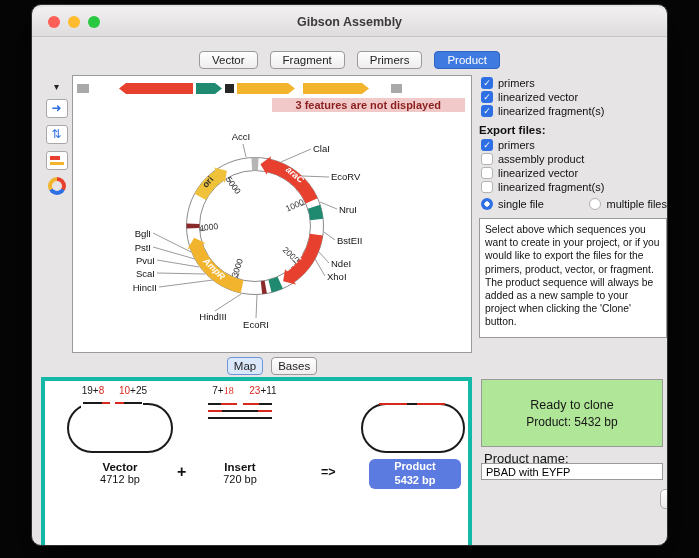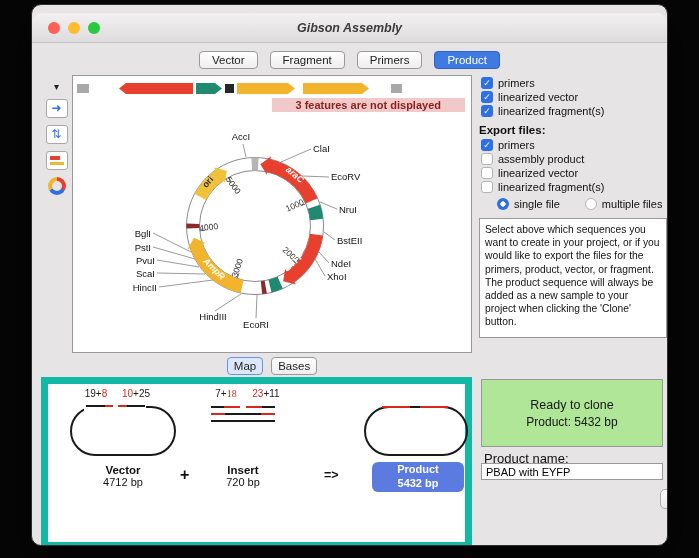--- a/index.html
+++ b/index.html
@@ -6,24 +6,23 @@
   body {
     margin: 0; width: 699px; height: 558px; background: #060606;
     font-family: "Liberation Sans", sans-serif; position: relative; overflow: hidden;
   }
   .window {
     position: absolute; left: 31px; top: 4px; width: 637px; height: 542px;
     background: #e6e4e4; border-radius: 10px; border: 1px solid #2e2e2e;
     box-shadow: 0 14px 40px rgba(0,0,0,.75); overflow: hidden;
   }
   .titlebar {
-    position: absolute; top: 8px; left: 0; right: 0; height: 30px;
+    position: absolute; top: 2px; left: 0; right: 0; height: 30px;
     background: linear-gradient(#f2f0f0, #dedcdc); border-bottom: 1px solid #c6c4c4;
     border-radius: 10px 10px 0 0;
-    font-style: italic;
   }
   .lights { position: absolute; left: 16px; top: 9px; display: flex; gap: 8px; }
   .light { width: 12px; height: 12px; border-radius: 50%; }
   .title { text-align: center; font-size: 12.5px; font-weight: bold; color: #3b3b3b; line-height: 30px; }
 
   .tab-bar { position: absolute; top: 46px; left: 0; right: 0; display: flex; justify-content: center; gap: 12px; }
   .tab {
     font-size: 11.5px; padding: 2px 12px; border: 1px solid #9a9a9a; border-radius: 4px;
     background: linear-gradient(#ffffff, #efeded); color: #222; cursor: default;
   }
@@ -58,29 +57,29 @@
     background: linear-gradient(#ffffff, #efeded); margin: 0 4px; color: #222; }
   .view-btn.selected { background: #dbe7fa; border-color: #6f94d6; }
 
   .right-panel { position: absolute; left: 447px; top: 70px; width: 188px; color: #111; }
   .panel-heading { font-size: 11.5px; font-weight: bold; margin: 0 0 3px 0; }
   .panel-heading.second { margin-top: 7px; }
   .check-row { display: flex; align-items: center; gap: 5px; font-size: 11px; margin: 2px 0 2px 2px; }
   .checkbox { width: 12px; height: 12px; border-radius: 3px; flex: none; }
   .checkbox.checked { background: #2f6fe4; color: #fff; font-size: 9px; line-height: 12px; text-align: center; }
   .checkbox.unchecked { background: #fff; border: 1px solid #b3b3b3; }
-  .radio-row { display: flex; gap: 25px; margin: 5px 0 0 18px; font-size: 11px; }
+  .radio-row { display: flex; gap: 25px; margin: 5px 0 0 2px; font-size: 11px; justify-content: space-between; }
   .radio-item { display: flex; align-items: center; gap: 5px; }
   .radio { width: 12px; height: 12px; border-radius: 50%; flex: none; }
   .radio.selected { background: radial-gradient(circle, #ffffff 0 2.4px, #2f6fe4 2.9px); }
   .radio.unselected { background: #fff; border: 1px solid #b3b3b3; }
   .help-box { margin-top: 8px; background: #fff; border: 1px solid #9a9a9a; padding: 4px 5px; font-size: 10.3px; line-height: 1.28; height: 120px; overflow: hidden; }
   .help-box p { margin: 0; }
 
-  .bottom-panel { position: absolute; left: 9px; top: 372px; width: 431px; height: 172px; background: #fff; border: 7px solid #14b8a6; }
+  .bottom-panel { position: absolute; left: 9px; top: 372px; width: 431px; height: 172px; background: #fff; border: 4px solid #14b8a6; }
   .stadium { position: absolute; border: 2px solid #1a1a1a; border-radius: 26px; }
   .seg { position: absolute; height: 2px; }
   .cover { position: absolute; background: #fff; }
   .primer-label { position: absolute; top: 4px; font-size: 10px; display: flex; justify-content: center; }
   .caption { position: absolute; text-align: center; color: #111; }
   .cap-title { font-size: 11.5px; font-weight: bold; }
   .cap-bp { font-size: 11px; }
   .op { position: absolute; font-weight: bold; color: #111; }
   .prod-btn { position: absolute; left: 324px; top: 78px; width: 92px; height: 30px; background: #5b7be0; border-radius: 6px;
     color: #fff; font-size: 11px; font-weight: bold; display: flex; flex-direction: column; align-items: center; justify-content: center; line-height: 1.25; }

